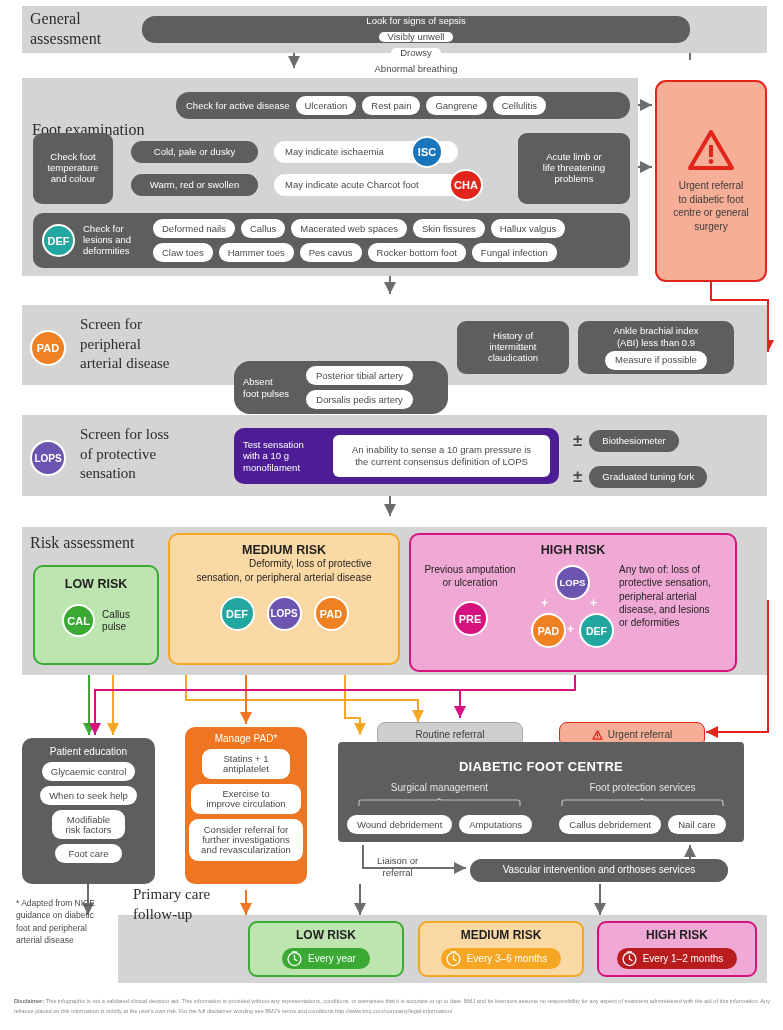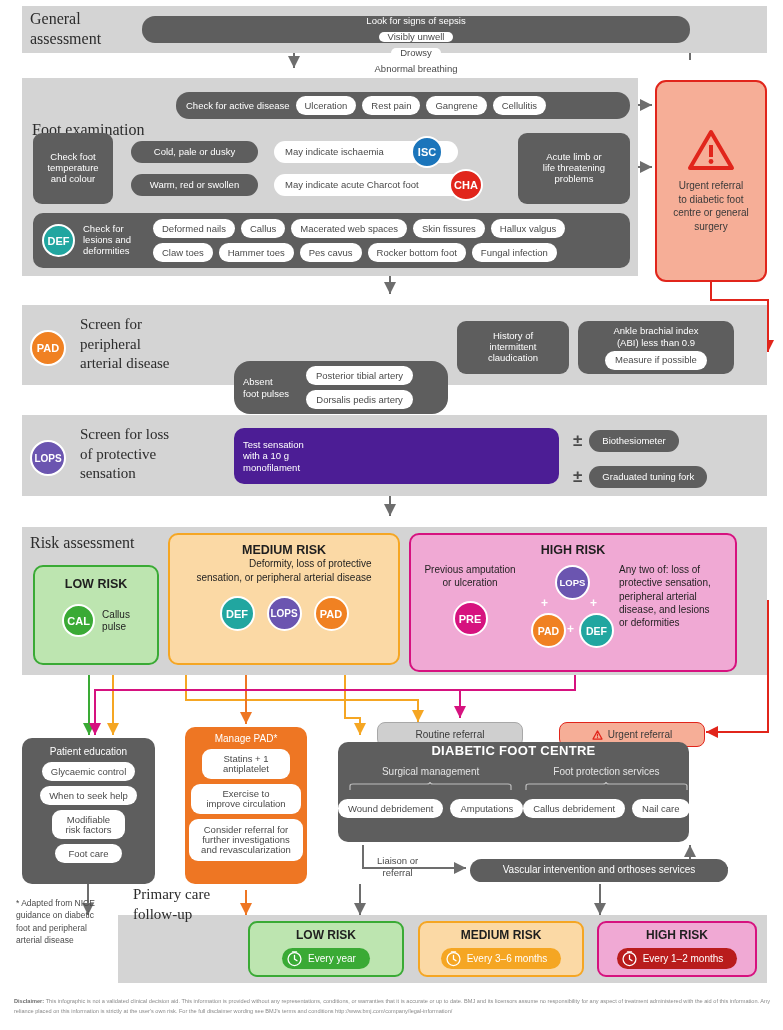--- a/index.html
+++ b/index.html
@@ -227,20 +227,24 @@
   <div>Screen for loss</div>
   <div>of protective</div>
   <div>sensation</div>
 </div>
 <div style="position:absolute; left:234px; top:428px; width:325px; height:56px; background:#4c1d95; border-radius:10px; display:flex; align-items:center; padding:0 9px; gap:8px;">
   <div style="color:#fff; font-size:9.5px; line-height:1.2; width:82px;">
     <div>Test sensation</div>
     <div>with a 10 g</div>
     <div>monofilament</div>
   </div>
+  <div style="flex:1; background:#fff; border-radius:6px; height:42px; display:flex; flex-direction:column; align-items:center; justify-content:center; color:#4a4a4a; font-size:9.5px; line-height:1.3;">
+    <div>An inability to sense a 10 gram pressure is</div>
+    <div>the current consensus definition of LOPS</div>
+  </div>
 </div>
 <div style="position:absolute; left:573px; top:430px; display:flex; align-items:center; gap:7px;">
   <span style="font-size:17px; color:#4a4a4a; font-weight:bold;">±</span>
   <span class="pill-dark" style="height:22px; padding:0 13px; font-size:9.5px; white-space:nowrap;">Biothesiometer</span>
 </div>
 <div style="position:absolute; left:573px; top:466px; display:flex; align-items:center; gap:7px;">
   <span style="font-size:17px; color:#4a4a4a; font-weight:bold;">±</span>
   <span class="pill-dark" style="height:22px; padding:0 13px; font-size:9.5px; white-space:nowrap;">Graduated tuning fork</span>
 </div>
 
@@ -331,21 +335,21 @@
 
 <div style="position:absolute; left:559px; top:722px; width:146px; height:25px; background:#f6ae97; border:1px solid #e1251b; border-radius:8px; display:flex; align-items:center; justify-content:center; gap:5px; font-size:10px; color:#3a3a3a;">
   <svg width="11" height="10" viewBox="0 0 12 11">
     <path d="M6,1 L11,10 L1,10 Z" fill="none" stroke="#e1251b" stroke-width="1.3" stroke-linejoin="round"></path>
     <rect x="5.4" y="4" width="1.2" height="3.2" fill="#e1251b"></rect>
     <circle cx="6" cy="8.5" r="0.7" fill="#e1251b"></circle>
   </svg>
   <span>Urgent referral</span>
 </div>
 
-<div style="position:absolute; left:338px; top:742px; width:351px; height:100px; background:#5e5e5e; border-radius:10px; padding-top:1px;">
+<div style="position:absolute; left:338px; top:742px; width:406px; height:100px; background:#5e5e5e; border-radius:4px; padding-top:17px;">
   <div style="color:#fff; font-weight:bold; font-size:13px; text-align:center; letter-spacing:0.3px;">DIABETIC FOOT CENTRE</div>
   <div style="display:flex; margin-top:8px;">
     <div style="flex:1; text-align:center;">
       <div style="color:#e4e4e4; font-size:10px;">Surgical management</div>
       <svg width="165" height="9" viewBox="0 0 165 9" style="margin-top:3px;">
         <path d="M2,8 L2,4 Q2,2 5,2 L79,2 Q82,2 82,0 Q82,2 85,2 L160,2 Q163,2 163,4 L163,8" fill="none" stroke="#bdbdbd" stroke-width="1.2"></path>
       </svg>
       <div style="display:flex; justify-content:center; gap:7px; margin-top:4px;">
         <span class="pill" style="height:19px; padding:0 10px; font-size:9.5px; white-space:nowrap;">Wound debridement</span>
         <span class="pill" style="height:19px; padding:0 10px; font-size:9.5px; white-space:nowrap;">Amputations</span>

